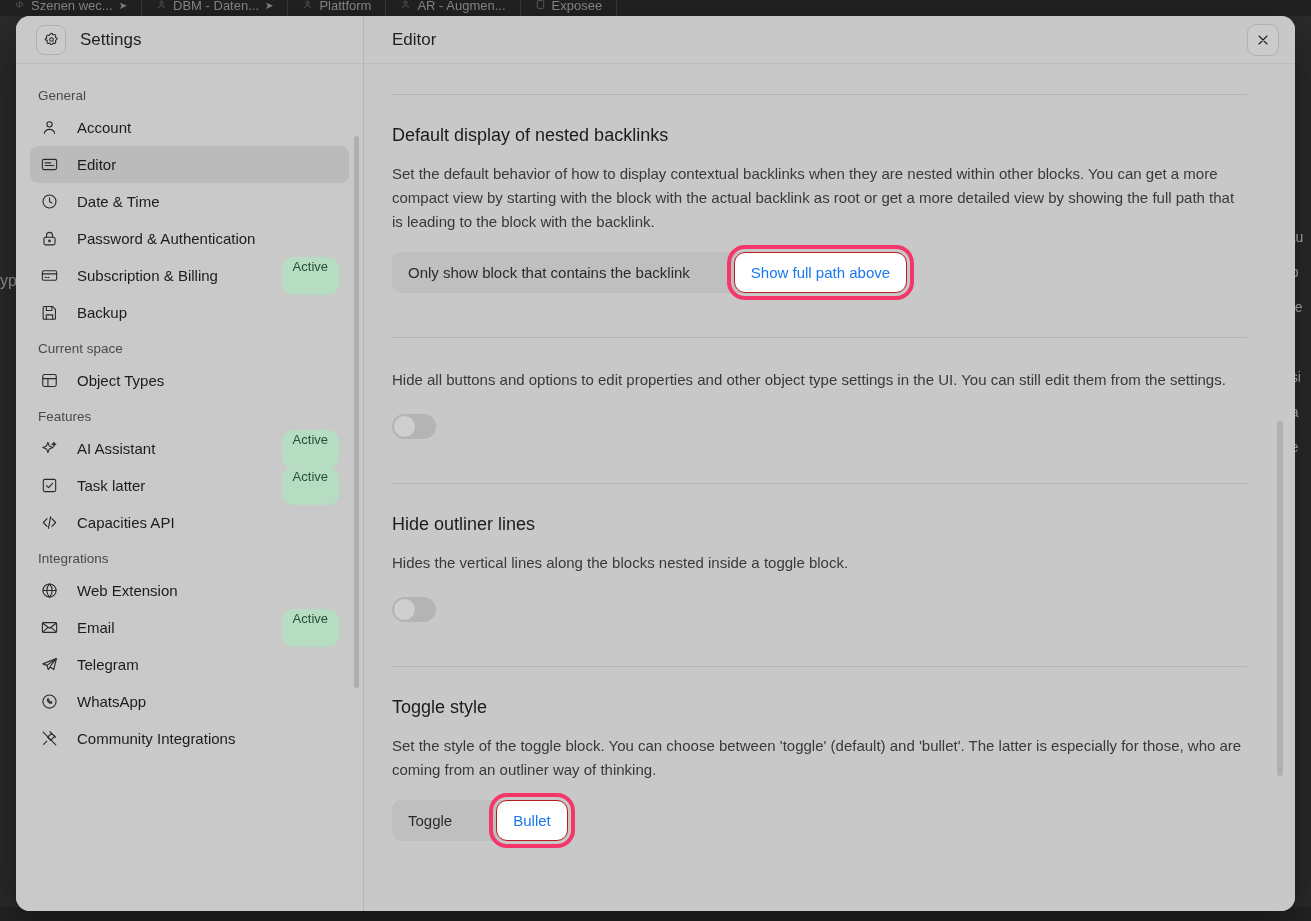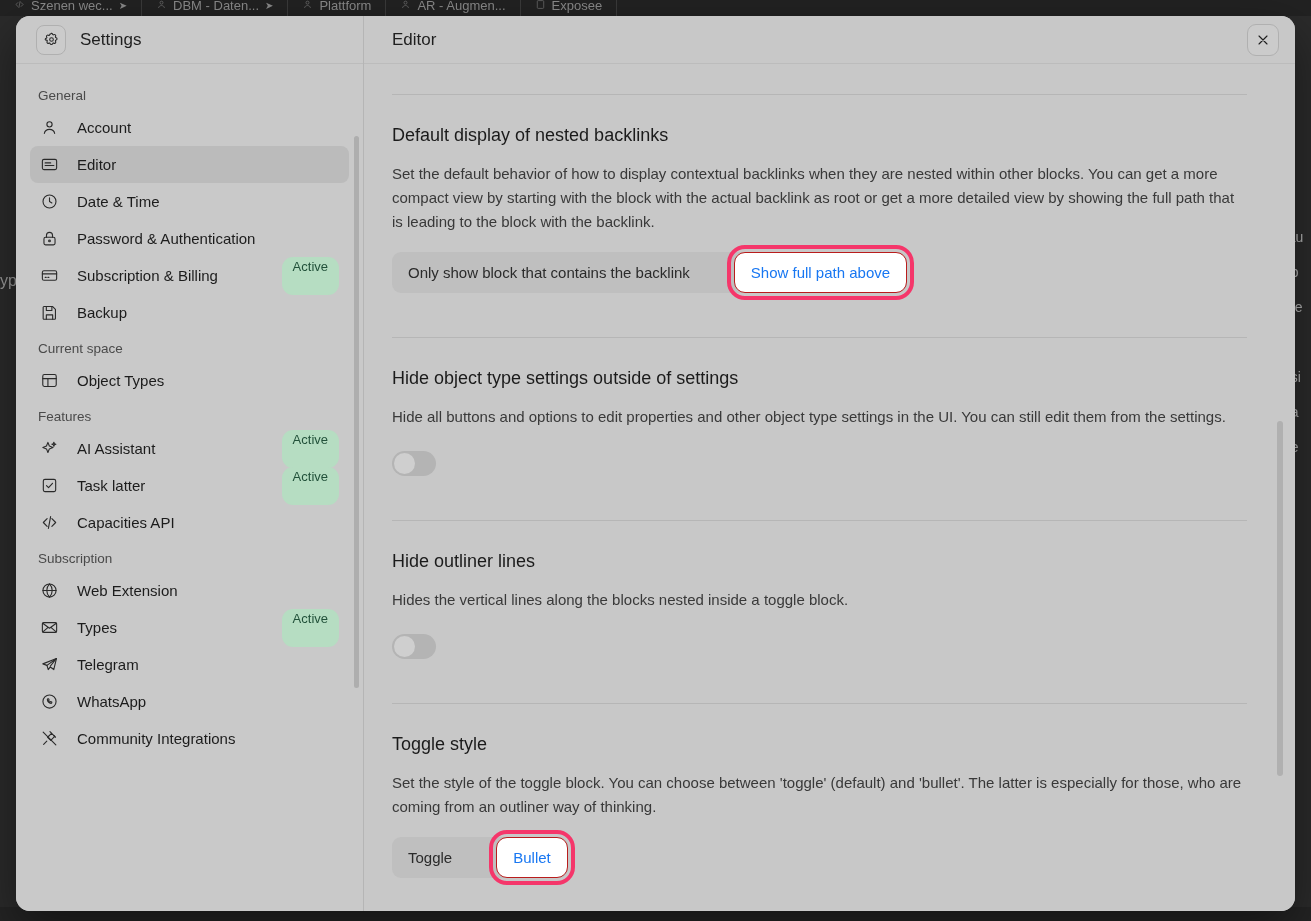--- a/index.html
+++ b/index.html
@@ -344,38 +344,38 @@
           <span class="badge">Active</span>
         </div>
         <div class="nav-item">
           <span class="nav-icon">
             <svg viewBox="0 0 24 24" width="19" height="19">
               <path d="M9 7.2L4.2 12 9 16.8M15 7.2L19.8 12 15 16.8M13.4 4.6l-2.8 14.8"></path>
             </svg>
           </span>
           <span class="nav-label">Capacities API</span>
         </div>
-        <div class="nav-group-label">Subscription</div>
+        <div class="nav-group-label">Integrations</div>
         <div class="nav-item">
           <span class="nav-icon">
             <svg viewBox="0 0 24 24" width="19" height="19">
               <circle cx="12" cy="12" r="8.3"></circle>
               <path d="M3.7 12h16.6M12 3.7c2.3 2.4 3.4 5.3 3.4 8.3S14.3 18 12 20.3C9.7 18 8.6 15 8.6 12S9.7 6.1 12 3.7z"></path>
             </svg>
           </span>
           <span class="nav-label">Web Extension</span>
         </div>
         <div class="nav-item">
           <span class="nav-icon">
             <svg viewBox="0 0 24 24" width="19" height="19">
               <rect x="3" y="5.8" width="18" height="12.4" rx="1.6"></rect>
               <path d="M3.4 6.6L12 13l8.6-6.4M3.6 17.6l5.9-5.2M20.4 17.6l-5.9-5.2"></path>
             </svg>
           </span>
-          <span class="nav-label">Types</span>
+          <span class="nav-label">Email</span>
           <span class="badge">Active</span>
         </div>
         <div class="nav-item">
           <span class="nav-icon">
             <svg viewBox="0 0 24 24" width="19" height="19">
               <path d="M20.8 4.4L3.6 11.2l5.2 1.9 1.6 5.3 2.6-3.3 4.4 3.3z"></path>
               <path d="M8.8 13.1l12-8.7-7.8 9.7"></path>
             </svg>
           </span>
           <span class="nav-label">Telegram</span>
@@ -412,21 +412,20 @@
       </div>
     </div>
     <div id="main-scroll">
       <div class="top-rule"></div>
       <div id="sections">
           <div class="section"><div class="sec-title">Default display of nested backlinks</div><div class="sec-desc">Set the default behavior of how to display contextual backlinks when they are nested within other blocks. You can get a more compact view by starting with the block with the actual backlink as root or get a more detailed view by showing the full path that is leading to the block with the backlink.</div><div class="seg">
               <div class="seg-opt">Only show block that contains the backlink</div>
               <div class="seg-opt selected hl">Show full path above</div>
             </div><div class="spacer-md"></div></div>
           <div class="section">
-            <div class="sec-title">Hide object type settings outside of settings</div>
             <div class="sec-desc">Hide all buttons and options to edit properties and other object type settings in the UI. You can still edit them from the settings.</div>
             <div class="switch">
               <div class="knob"></div>
             </div>
             <div class="spacer-md"></div>
           </div>
           <div class="section">
             <div class="sec-title">Hide outliner lines</div>
             <div class="sec-desc">Hides the vertical lines along the blocks nested inside a toggle block.</div>
             <div class="switch">

